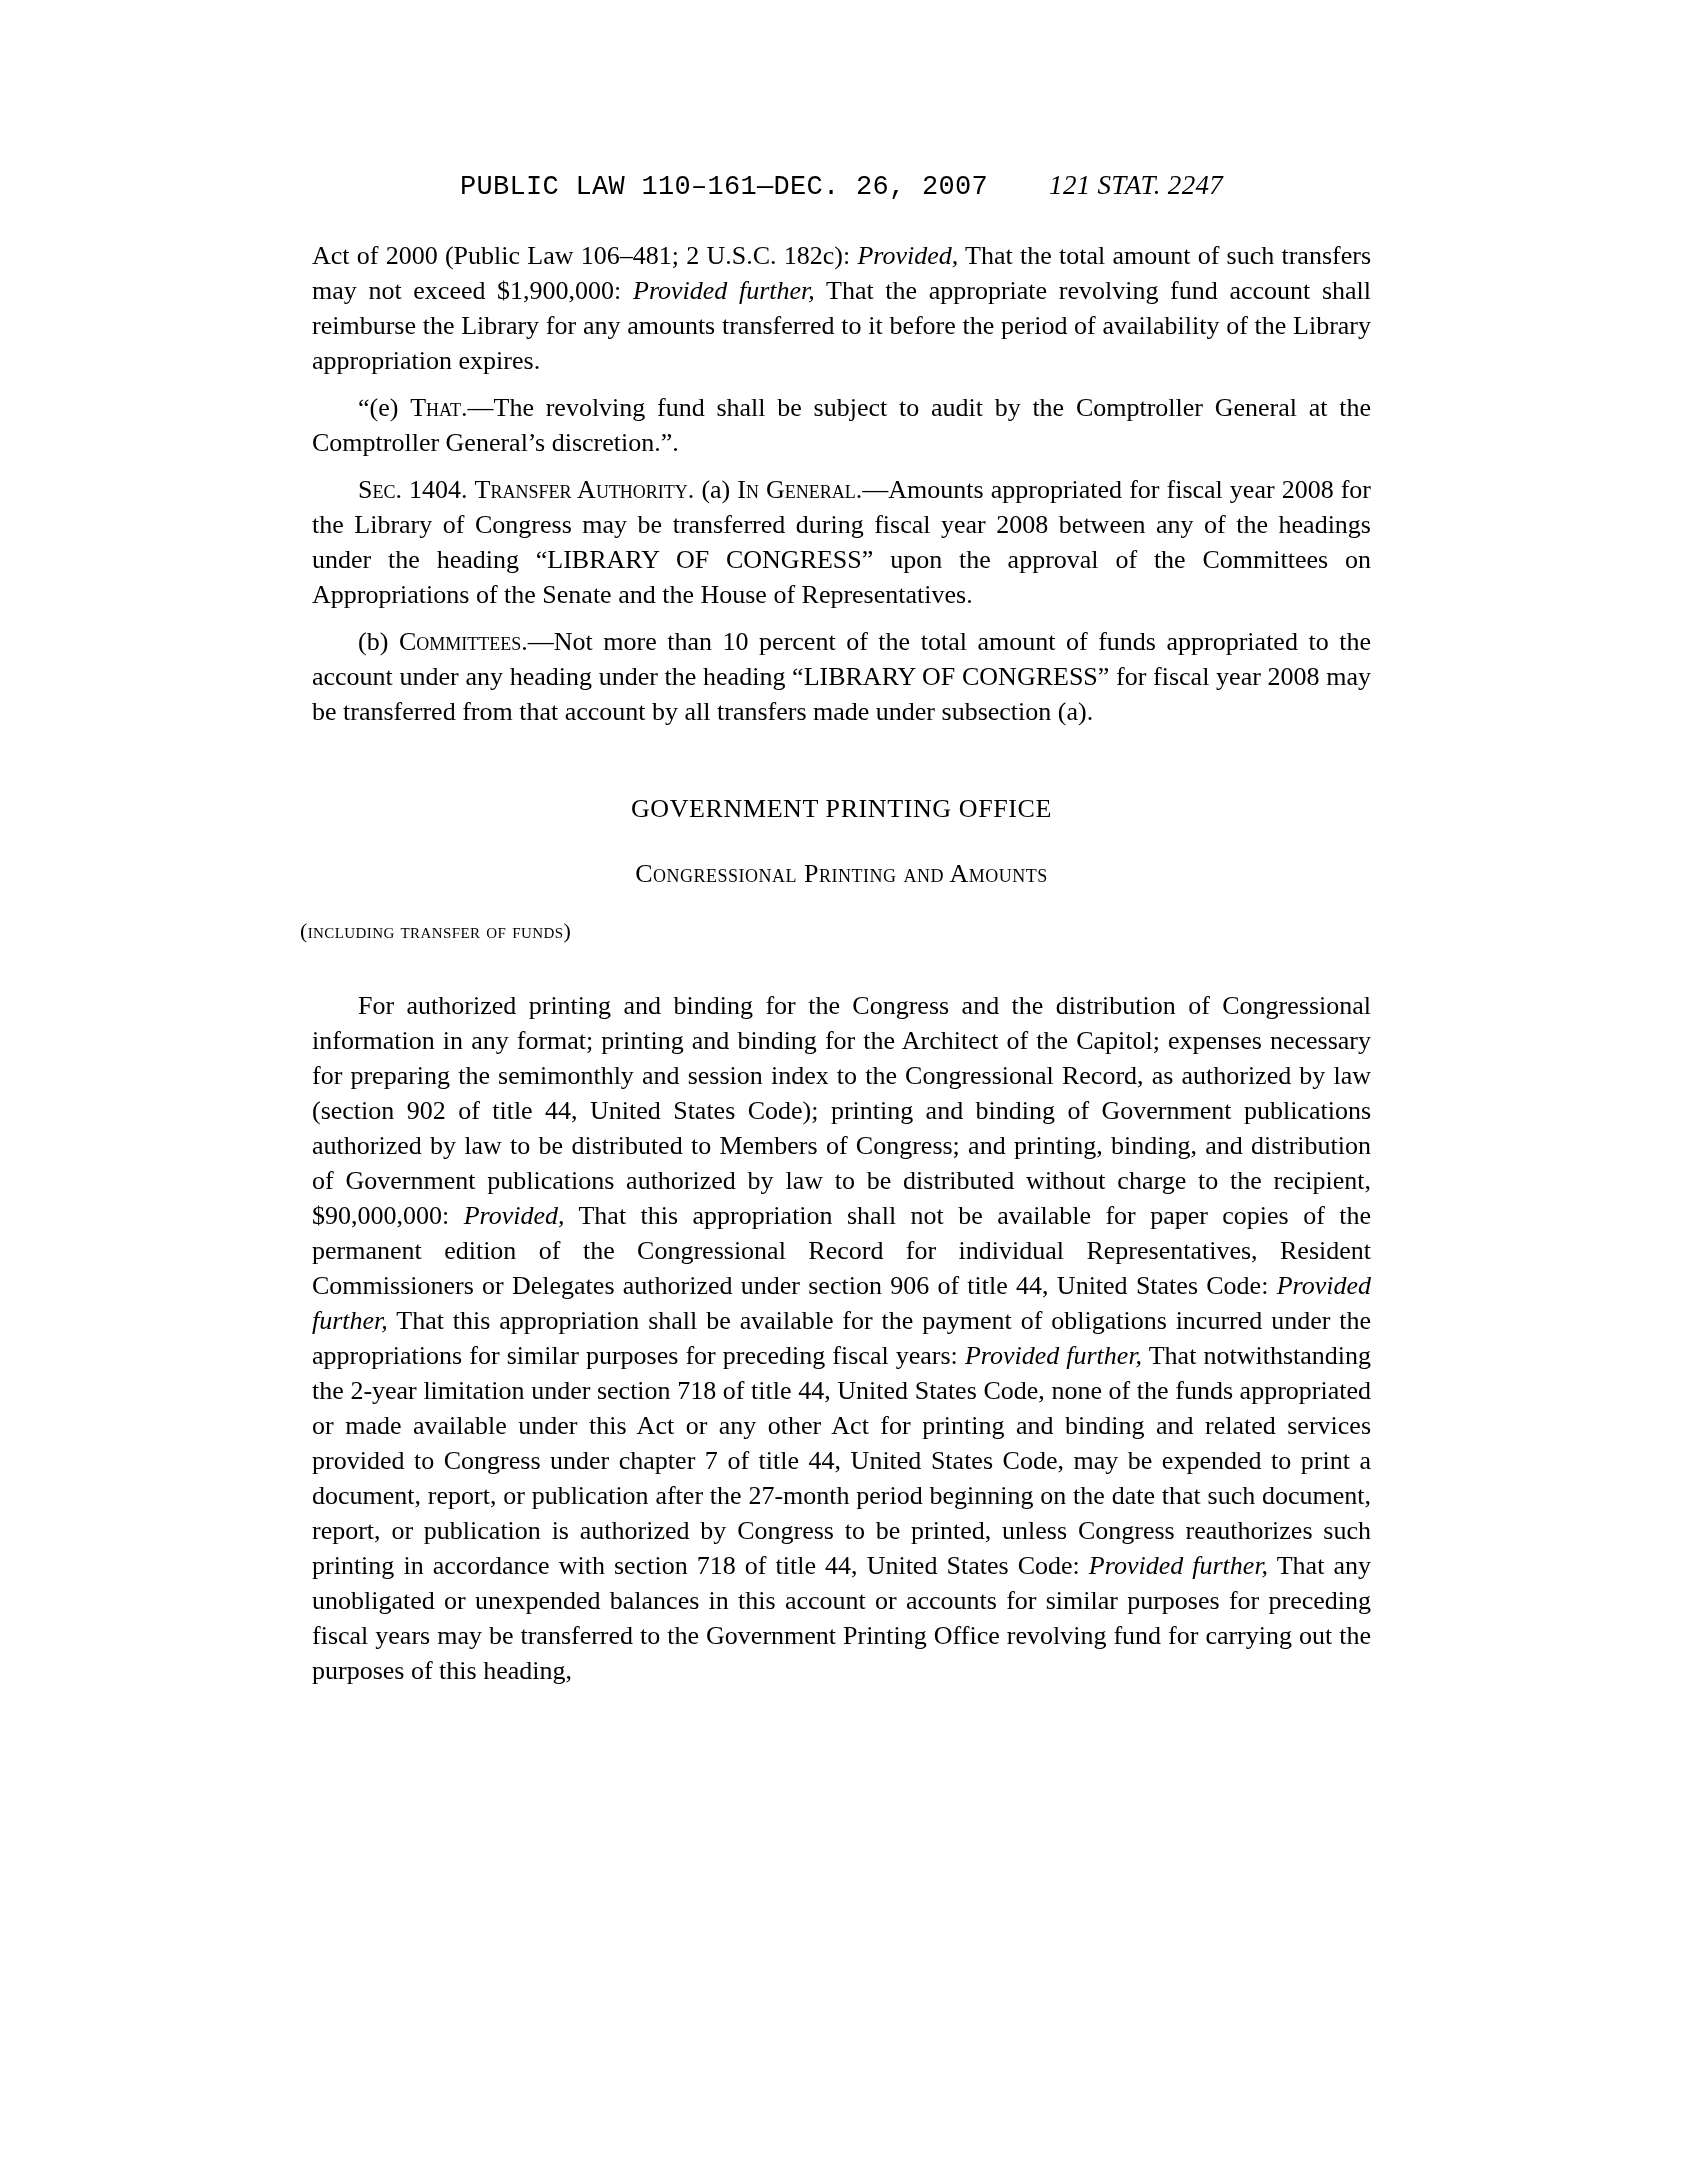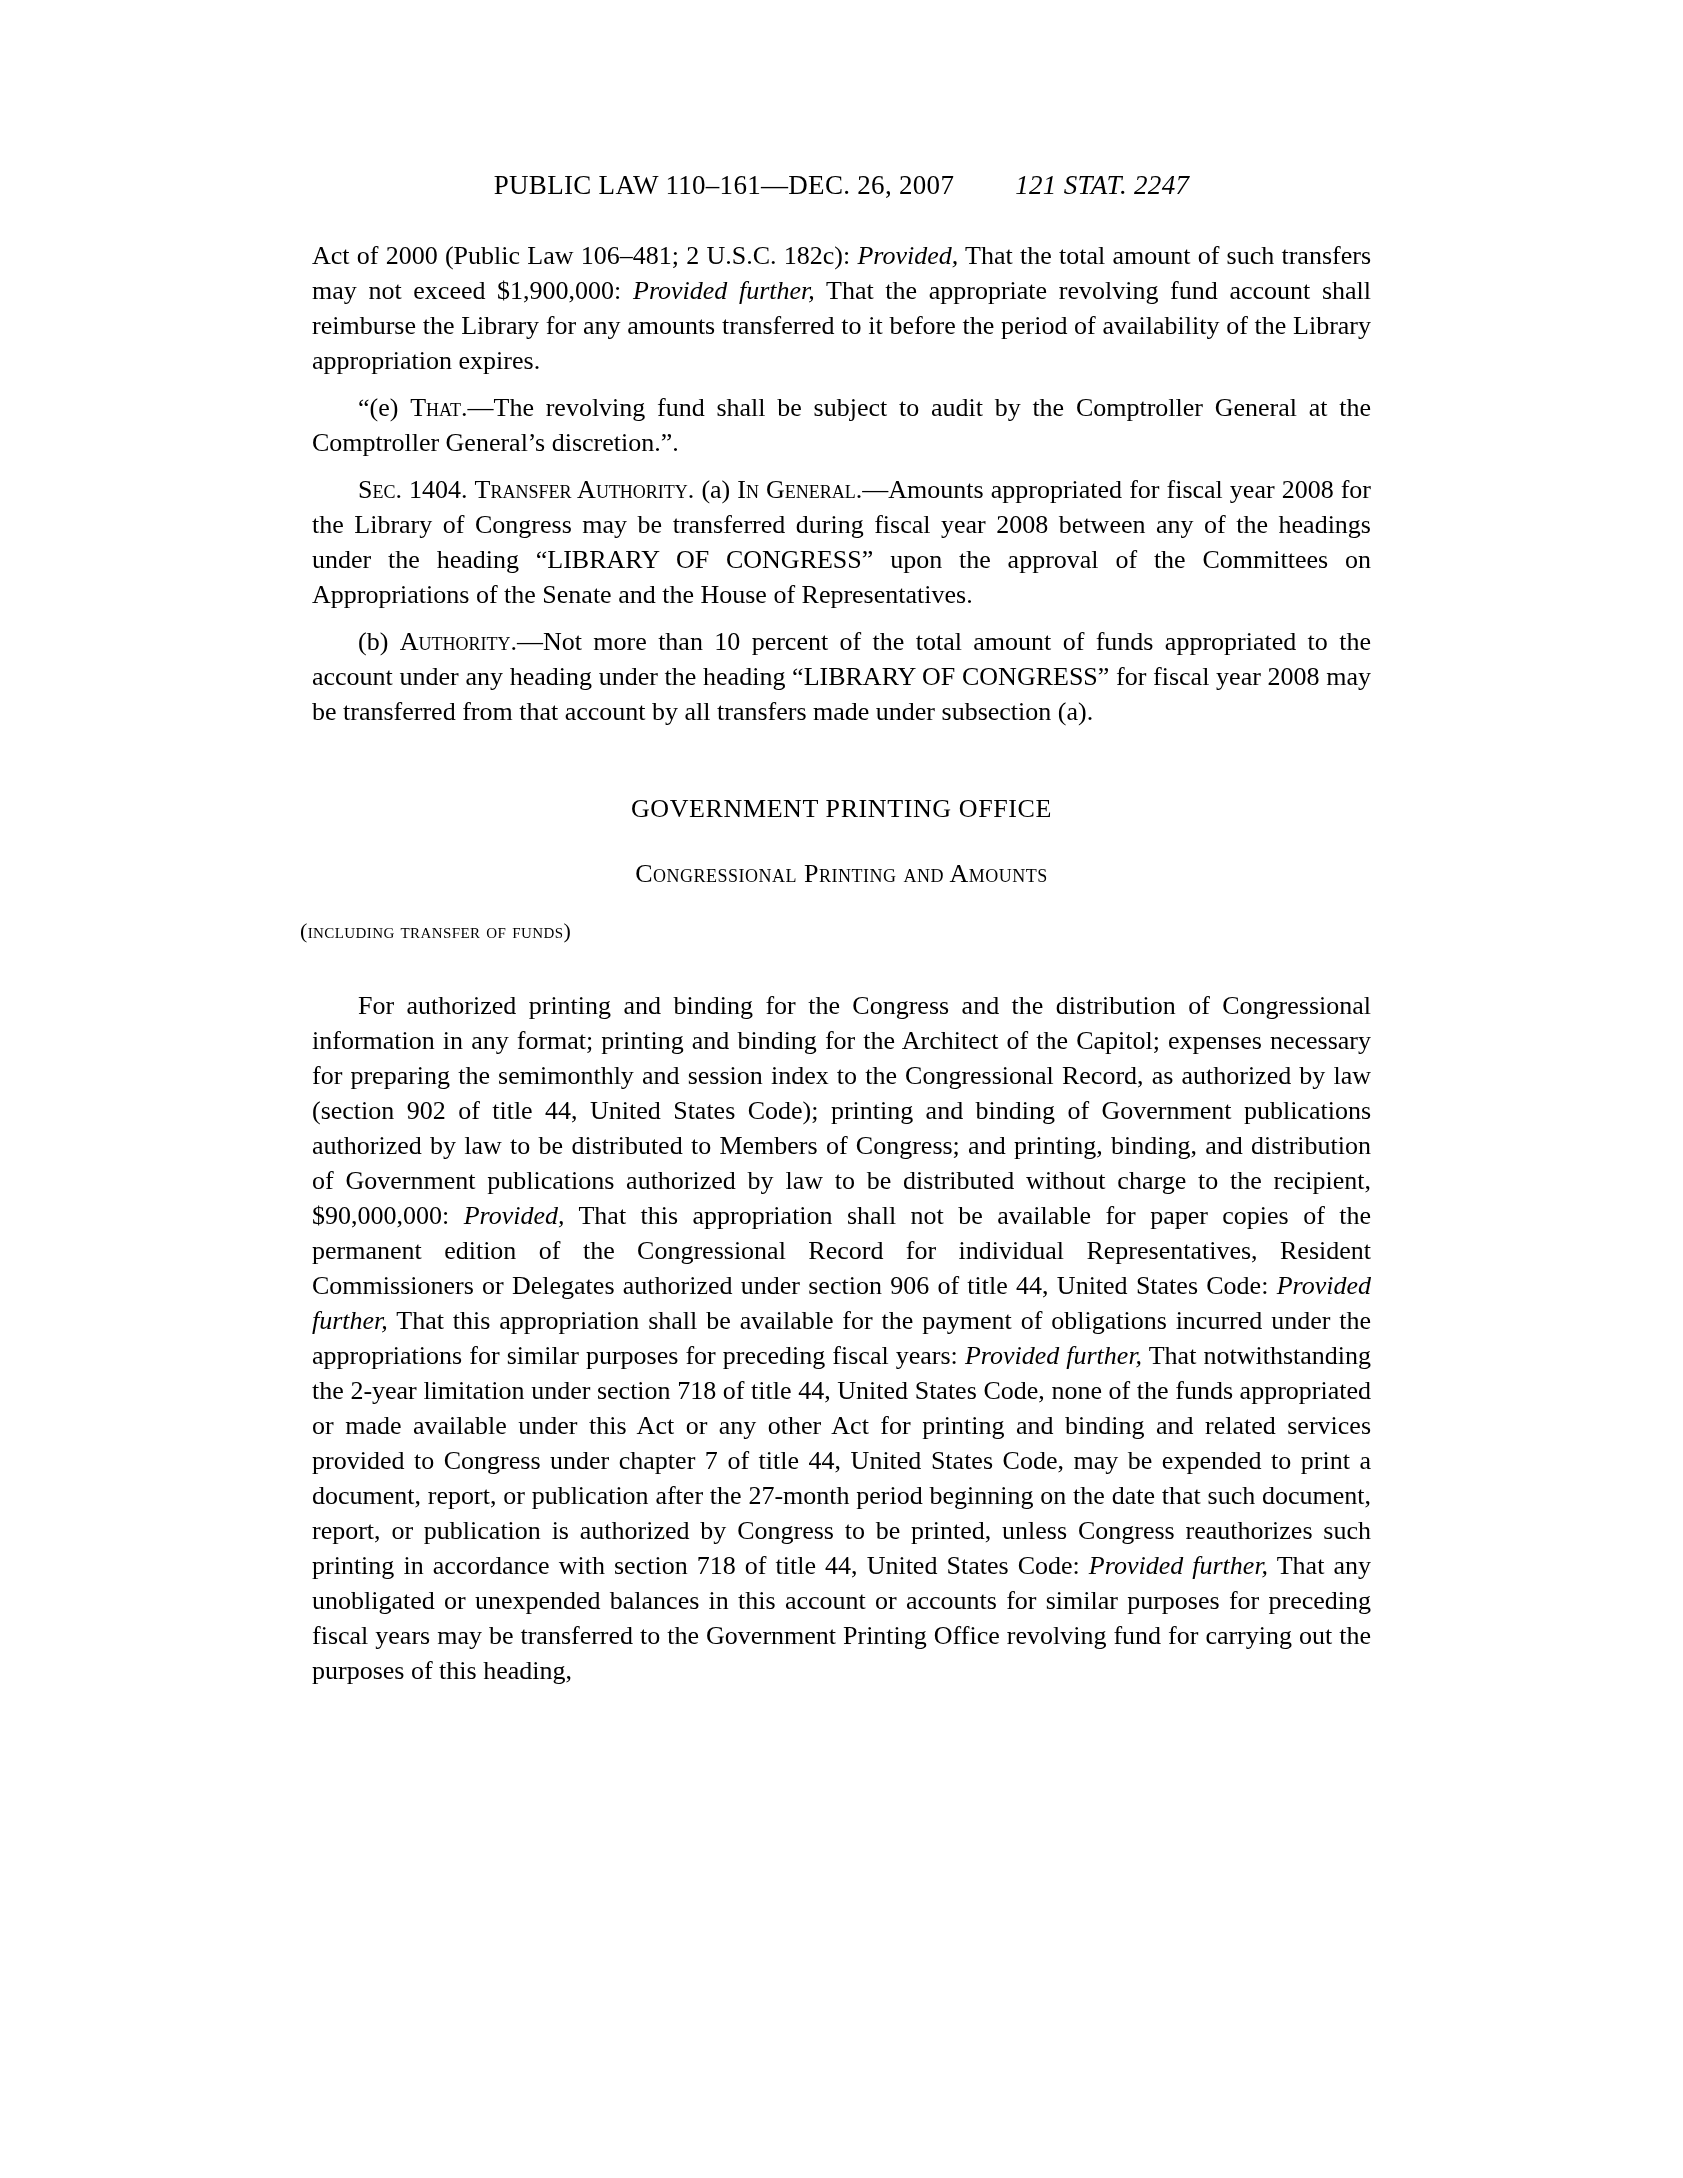--- a/index.html
+++ b/index.html
@@ -29,20 +29,21 @@
     text-align: center;
     font-size: 27px;
     letter-spacing: 0.3px;
   }
   .header .hdr-inner {
     display: inline-block;
     white-space: nowrap;
   }
   .header .hdr-left {
     display: inline-block;
+    font-family: Liberation Mono, monospace;
   }
   .header .hdr-right {
     display: inline-block;
     margin-left: 54px;
     font-style: italic;
   }
   .content {
     position: absolute;
     top: 226px;
     left: 300px;
@@ -104,21 +105,21 @@
 
   <div class="content">
 
     <p class="noindent">Act of 2000 (Public Law 106–481; 2 U.S.C. 182c): <i>Provided,</i> That the total amount of such transfers may not exceed $1,900,000: <i>Provided further,</i> That the appropriate revolving fund account shall reimburse the Library for any amounts transferred to it before the period of availability of the Library appropriation expires.</p>
 
 
     <p class="indent">“(e) <span class="sc">That.</span>—The revolving fund shall be subject to audit by the Comptroller General at the Comptroller General’s discretion.”.</p>
 
     <p class="indent"><span class="sc">Sec.</span> 1404. <span class="sc">Transfer Authority.</span> (a) <span class="sc">In General.</span>—Amounts appropriated for fiscal year 2008 for the Library of Congress may be transferred during fiscal year 2008 between any of the headings under the heading “LIBRARY OF CONGRESS” upon the approval of the Committees on Appropriations of the Senate and the House of Representatives.</p>
 
-    <p class="indent">(b) <span class="sc">Authority.</span>—Not more than 10 percent of the total amount of funds appropriated to the account under any heading under the heading “LIBRARY OF CONGRESS” for fiscal year 2008 may be transferred from that account by all transfers made under subsection (a).</p>
+    <p class="indent">(b) <span class="sc">Committees.</span>—Not more than 10 percent of the total amount of funds appropriated to the account under any heading under the heading “LIBRARY OF CONGRESS” for fiscal year 2008 may be transferred from that account by all transfers made under subsection (a).</p>
 
     <div class="gap-before-gpo"></div>
     <p class="center-head">GOVERNMENT PRINTING OFFICE</p>
 
     <div class="gap-after-gpo"></div>
     <p class="subhead-sc">Congressional Printing and Amounts</p>
 
     <div class="gap-after-cpb"></div>
     <p class="paren-head">(including transfer of funds)</p>
 

